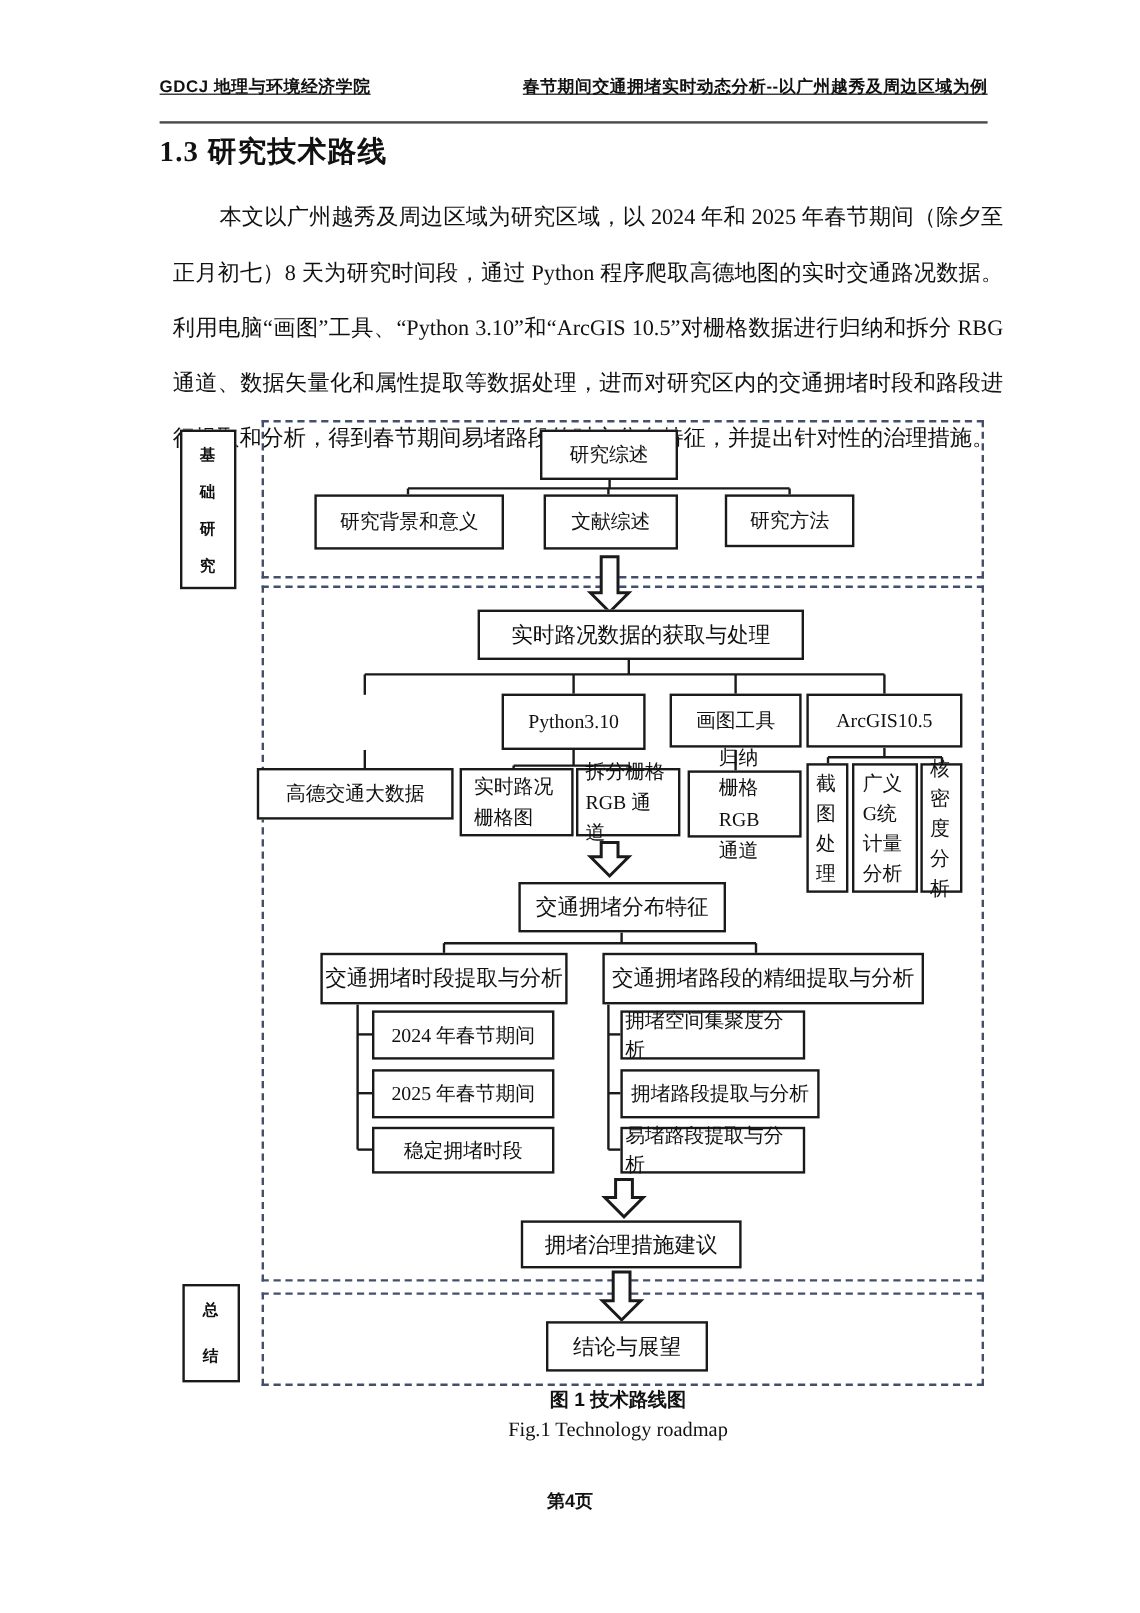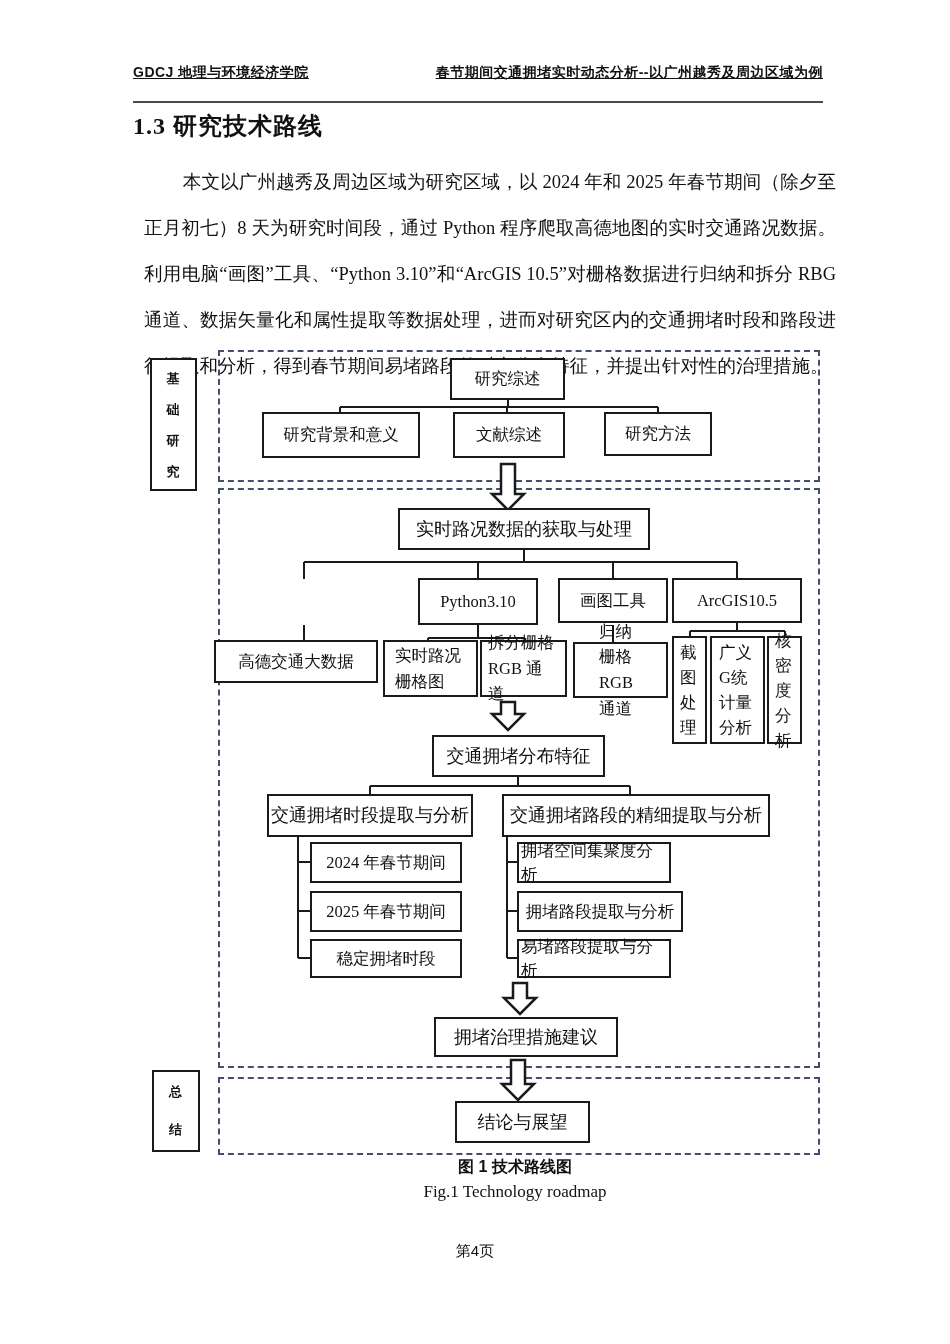--- a/index.html
+++ b/index.html
@@ -52,21 +52,21 @@
   .caption-zh{
     position:absolute;left:90px;top:1157px;width:850px;text-align:center;
     font-family:"Liberation Sans","DejaVu Sans",sans-serif;font-size:16px;font-weight:bold;
   }
   .caption-en{
     position:absolute;left:90px;top:1182px;width:850px;text-align:center;
     font-size:17px;
   }
   .page-number{
     position:absolute;left:0;top:1242px;width:950px;text-align:center;
-    font-family:"Liberation Sans","DejaVu Sans",sans-serif;font-size:15px;font-weight:normal;
+    font-family:"Liberation Sans","DejaVu Sans",sans-serif;font-size:15px;font-weight:bold;
   }
 </style>
 </head>
 <body>
 
 <div class="page">
 
   <div class="header">
     <span>GDCJ 地理与环境经济学院</span>
     <span>春节期间交通拥堵实时动态分析--以广州越秀及周边区域为例</span>
@@ -130,21 +130,21 @@
       <polygon points="361,352 375,352 375,364 384,364 368,380 352,364 361,364"></polygon>
       <polygon points="373,633 387,633 387,648 396,648 380,664 364,648 373,648"></polygon>
       <polygon points="371,710 385,710 385,734 394,734 378,750 362,734 371,734"></polygon>
     </svg>
 
     <div class="node" style="left:310px;top:8px;width:115px;height:42px">研究综述</div>
     <div class="node" style="left:122px;top:62px;width:158px;height:46px">研究背景和意义</div>
     <div class="node" style="left:313px;top:62px;width:112px;height:46px">文献综述</div>
     <div class="node" style="left:464px;top:62px;width:108px;height:44px">研究方法</div>
 
-    <div class="node lg" style="left:258px;top:158px;width:252px;height:42px">实时路况数据的获取与处理</div>
+    <div class="node lg" style="left:258px;top:158px;width:272px;height:42px">实时路况数据的获取与处理</div>
     <div class="node" style="left:278px;top:228px;width:120px;height:47px">Python3.10</div>
     <div class="node" style="left:418px;top:228px;width:110px;height:45px">画图工具</div>
     <div class="node" style="left:532px;top:228px;width:130px;height:45px">ArcGIS10.5</div>
     <div class="node" style="left:74px;top:290px;width:164px;height:43px">高德交通大数据</div>
     <div class="node wrap2" style="left:243px;top:290px;width:95px;height:57px;padding:1px 10px">实时路况栅格图</div>
     <div class="node wrap2" style="left:340px;top:290px;width:87px;height:57px;padding:1px 6px">拆分栅格 RGB 通道</div>
     <div class="node wrap2" style="left:433px;top:292px;width:95px;height:56px;padding:1px 24px">归纳栅格 RGB 通道</div>
     <div class="node vert" style="left:532px;top:286px;width:35px;height:108px;padding:2px 6px">截图处理</div>
     <div class="node vert" style="left:570px;top:286px;width:55px;height:108px;padding:2px 7px">广义G统计量分析</div>
     <div class="node vert" style="left:627px;top:286px;width:35px;height:108px;padding:2px 6px">核密度分析</div>

